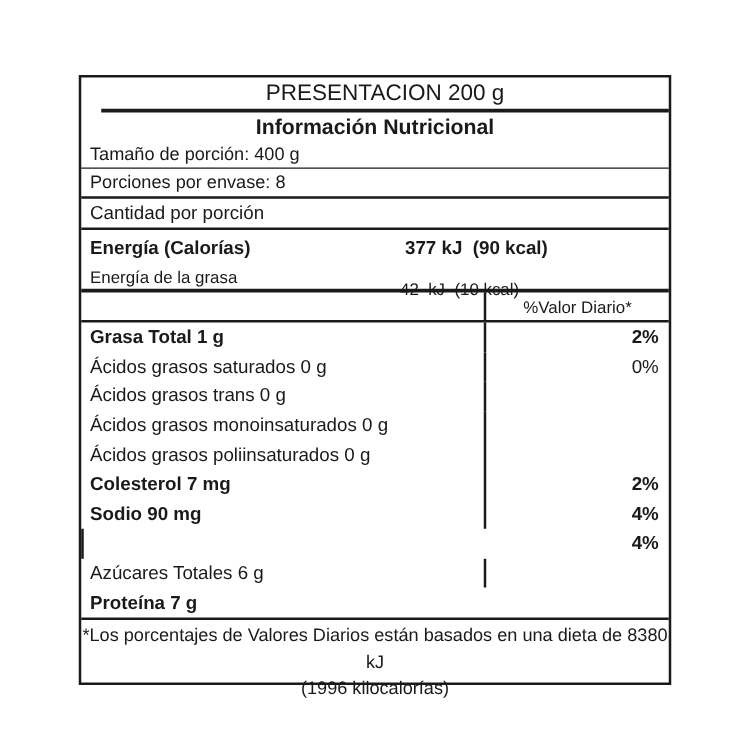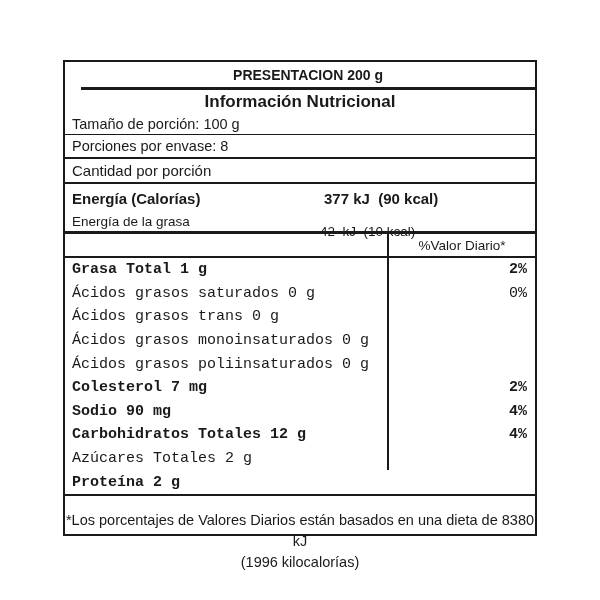--- a/index.html
+++ b/index.html
@@ -12,57 +12,57 @@
   .label-box{
     position:absolute; left:63px; top:60px; width:474px;
     border:2.5px solid var(--border); background:var(--background);
     box-sizing:border-box;
   }
   .row{ box-sizing:border-box; display:flex; align-items:center;
         padding:0 7px; position:relative; }
   .bold{ font-weight:bold; }
 
   .row-presentation{ height:28px; border-bottom:3px solid var(--border);
-    font-weight:bold; font-size:14px; justify-content:center;margin-left:16px; }
+    font-weight:normal; font-size:18px; justify-content:center;margin-left:16px; }
   .row-title{ height:24px; font-weight:bold; font-size:17px; justify-content:center; }
   .row-serving{ height:21px; font-size:14.5px; border-bottom:1.5px solid var(--border); }
   .row-servings{ height:24px; font-size:14.5px; border-bottom:2px solid var(--border); }
   .row-amount{ height:25px; font-size:15px; font-weight:normal; border-bottom:2.5px solid var(--border); }
   .row-energy{ height:28px; font-size:15px; font-weight:bold; }
   .row-fat-energy{ height:22px; font-size:13.5px; border-bottom:3.5px solid var(--border); }
   .energy-value{ position:absolute; left:259px; white-space:pre; }
   .fat-energy-value{ position:absolute; left:255px; white-space:pre;margin-top:20px; }
 
   .row-dv-header{ height:24px; border-bottom:2px solid var(--border); padding:0; }
   .dv-spacer{ width:322px; }
   .dv-header-cell{ flex:1; align-self:stretch; border-left:2px solid var(--border);
     display:flex; align-items:center; justify-content:center; font-size:13.5px; }
 
-  .nutrient-row{ height:23.6px; display:flex; padding:0;font-family:Liberation Mono, monospace; }
+  .nutrient-row{ height:23.6px; display:flex; padding:0; }
   .nutrient-name{ width:322px; box-sizing:border-box; padding-left:7px;
     display:flex; align-items:center; font-size:15px; }
   .nutrient-dv{ flex:1; box-sizing:border-box; border-left:2px solid var(--border);
     display:flex; align-items:center; justify-content:flex-end;
     padding-right:8px; font-size:15px; }
   .nutrient-row.bold .nutrient-name, .nutrient-row.bold .nutrient-dv{ font-weight:bold; }
 
   .footnote{ box-sizing:border-box; border-top:2px solid var(--border);
-    height:40px; text-align:center; font-size:14.5px; line-height:21px;
-    padding-top:14px; }
+    height:52px; text-align:center; font-size:14.5px; line-height:21px;
+    padding-top:3px; }
 </style>
 </head>
 <body>
 
 <div class="label-box">
 
   <div class="row row-presentation">PRESENTACION 200 g</div>
 
   <div class="row row-title">Información Nutricional</div>
 
-  <div class="row row-serving">Tamaño de porción: 100 g</div>
+  <div class="row row-serving">Tamaño de porción: 400 g</div>
 
   <div class="row row-servings">Porciones por envase: 8</div>
 
   <div class="row row-amount">Cantidad por porción</div>
 
   <div class="row row-energy">
     <span>Energía (Calorías)</span>
     <span class="energy-value">377 kJ  (90 kcal)</span>
   </div>
 
@@ -98,29 +98,28 @@
   </div>
   <div class="nutrient-row bold">
     <div class="nutrient-name">Colesterol 7 mg</div>
     <div class="nutrient-dv">2%</div>
   </div>
   <div class="nutrient-row bold">
     <div class="nutrient-name">Sodio 90 mg</div>
     <div class="nutrient-dv">4%</div>
   </div>
   <div class="nutrient-row bold">
-    <div class="nutrient-name">Carbohidratos Totales 12 g</div>
     <div class="nutrient-dv">4%</div>
   </div>
   <div class="nutrient-row">
-    <div class="nutrient-name">Azúcares Totales 2 g</div>
+    <div class="nutrient-name">Azúcares Totales 6 g</div>
     <div class="nutrient-dv"></div>
   </div>
   <div class="nutrient-row bold">
-    <div class="nutrient-name">Proteína 2 g</div>
+    <div class="nutrient-name">Proteína 7 g</div>
   </div>
 
   <div class="footnote">
     <div>*Los porcentajes de Valores Diarios están basados en una dieta de 8380 kJ</div>
     <div>(1996 kilocalorías)</div>
   </div>
 
 </div>
 
 </body></html>

